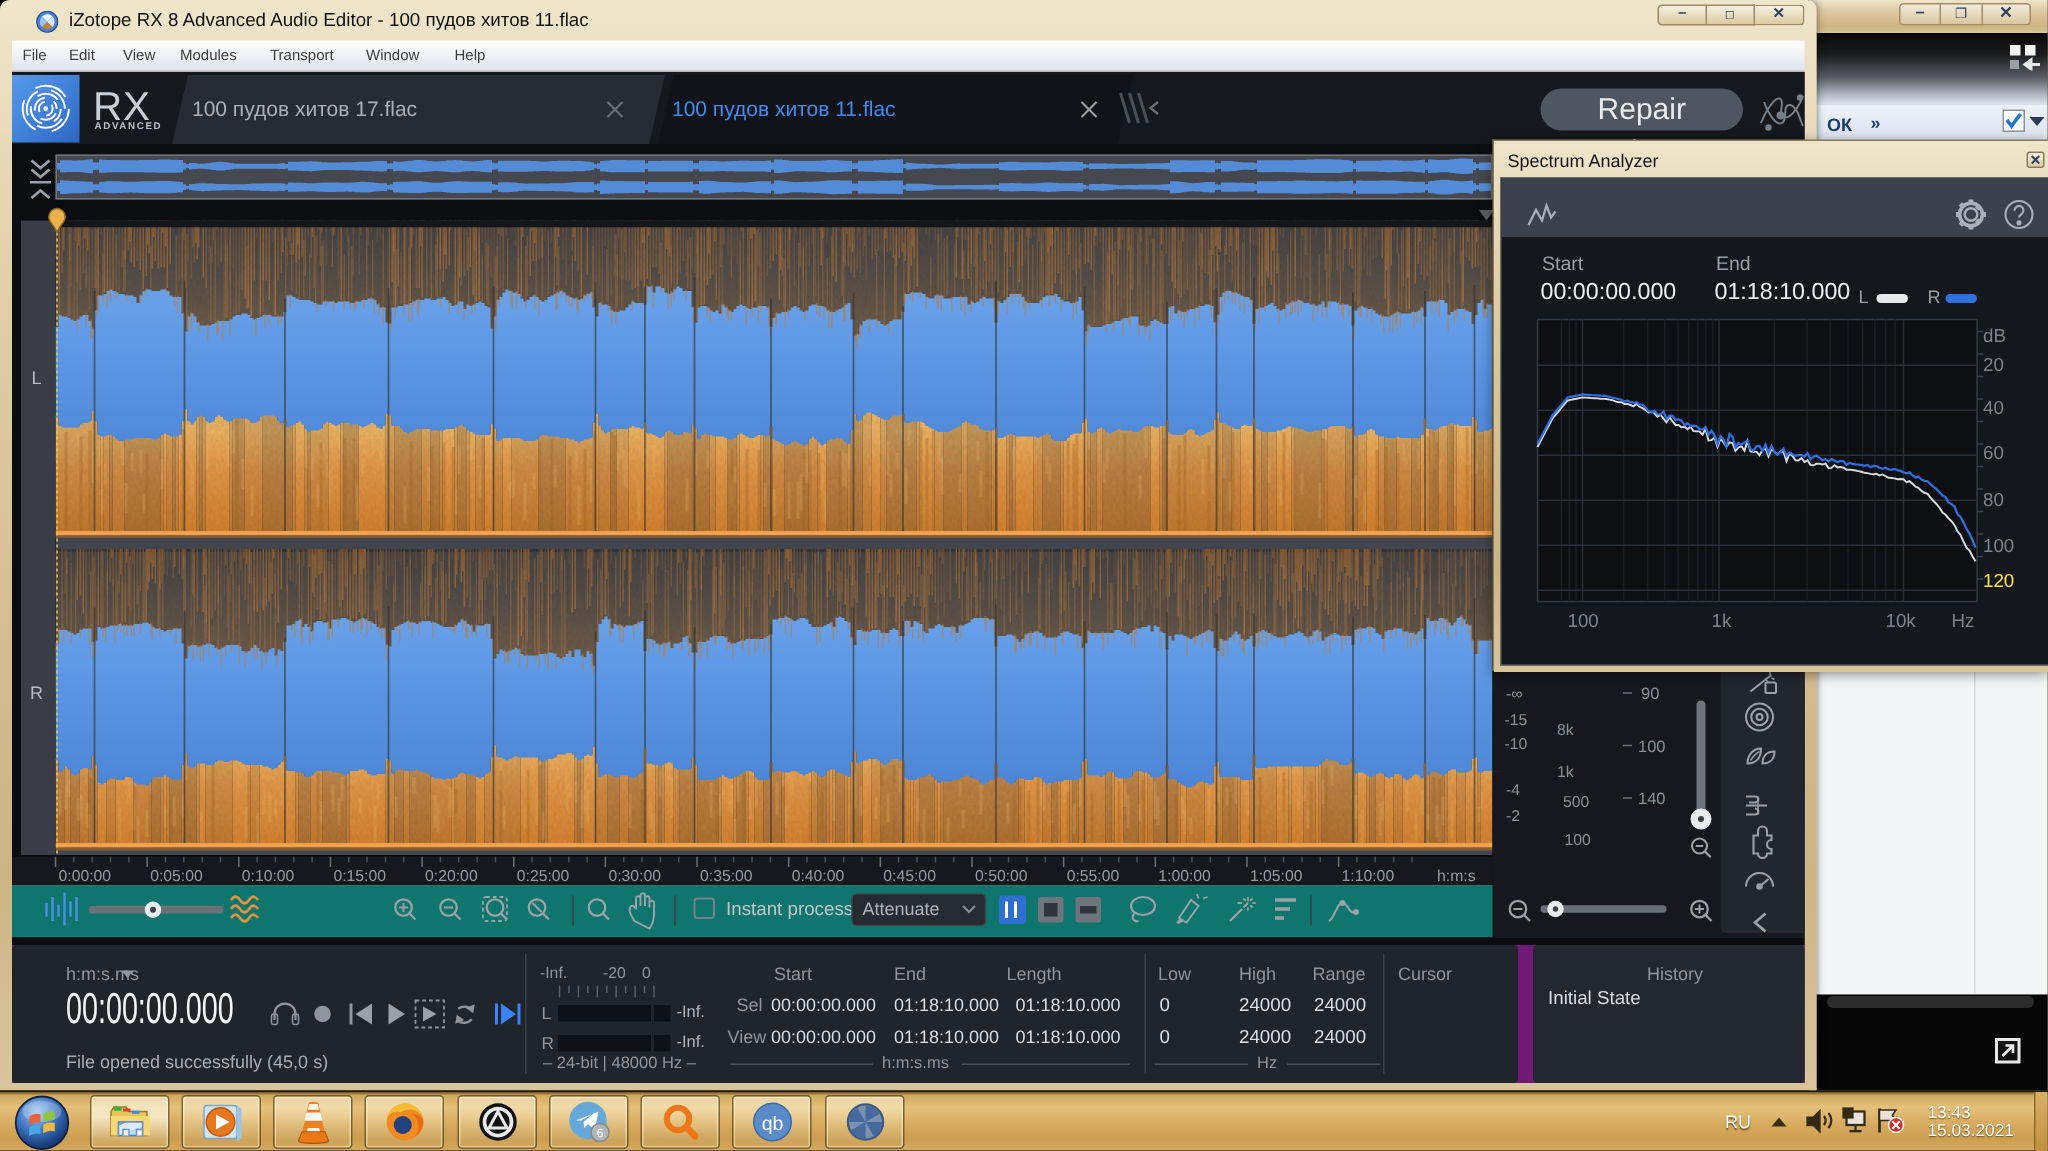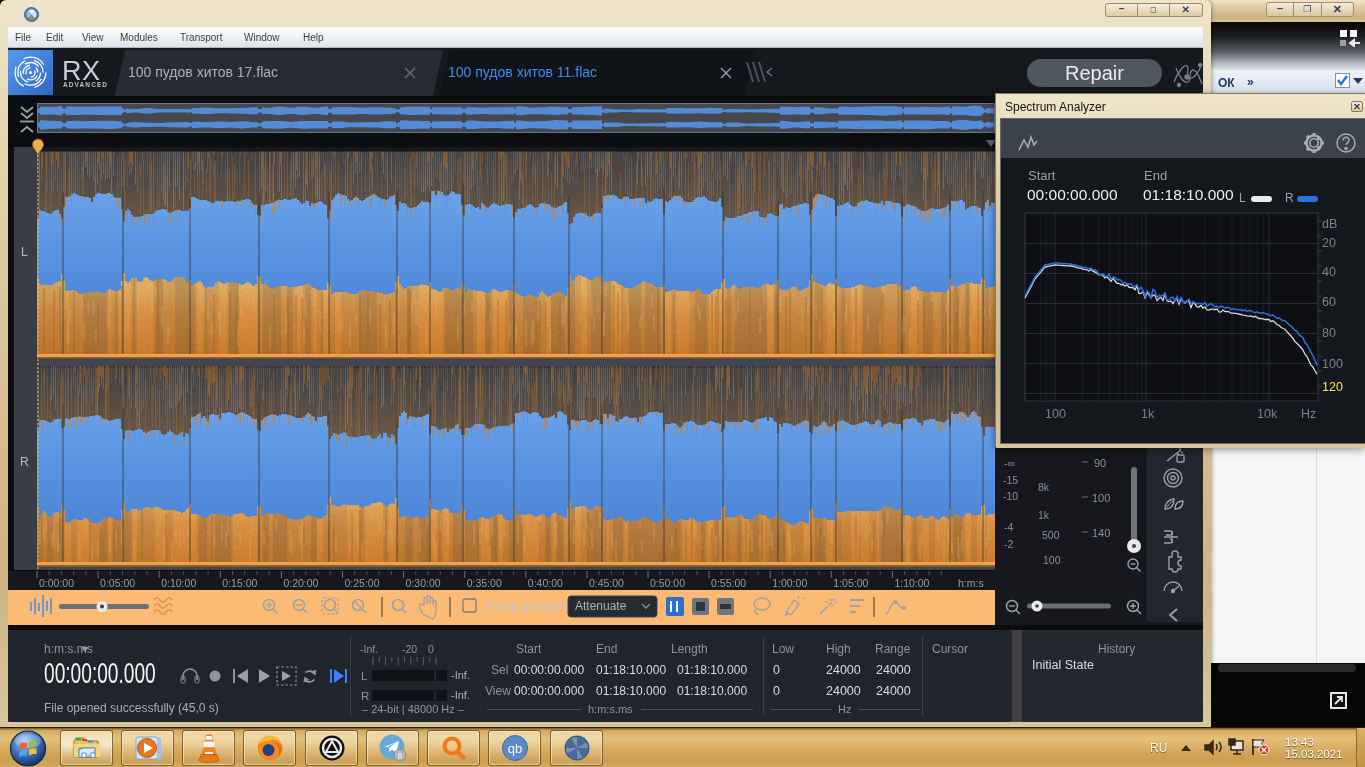--- a/index.html
+++ b/index.html
@@ -53,20 +53,21 @@
  <div class="ab tan" style="left:0;top:0;width:1211px;height:727px;border-radius:6px 6px 0 0;box-shadow:0 0 5px rgba(0,0,0,.5)"></div>
 
  <svg class="ab" style="left:24px;top:7px" width="15" height="15">
         <circle cx="7.5" cy="7.5" r="7" fill="#4a84d8"></circle>
         <path d="M4 4a5 5 0 017 0l-3.5 3.5z" fill="#eef4fc"></path>
         <path d="M11 11a5 5 0 01-7 0l3.5-3.5z" fill="#c8802f"></path>
         <path d="M4 11a5 5 0 010-7l3.5 3.5z" fill="#9cc0ec"></path>
         <path d="M11 4a5 5 0 010 7L7.5 7.5z" fill="#dde8f8"></path>
         <circle cx="7.5" cy="7.5" r="7" fill="none" stroke="#2a4a80" stroke-width="0.8"></circle>
       </svg>
+ <span class="ab" style="left:46px;top:6px;font-size:12.5px;color:#101010">iZotope RX 8 Advanced Audio Editor - 100 пудов хитов 11.flac</span>
 
  <div class="ab" style="left:1105px;top:3px;width:98px;height:14px;display:flex">
   <div style="flex:1;border:1px solid #9a8a66;border-radius:3px 0 0 3px;background:linear-gradient(180deg,#f6f0e0,#dcca a2);background:linear-gradient(180deg,#f6f0e0,#dccaa2);color:#2f3f60;font-size:10px;font-weight:bold;text-align:center;line-height:9px">–</div>
   <div style="flex:1;border:1px solid #9a8a66;border-left:none;background:linear-gradient(180deg,#f6f0e0,#dccaa2);color:#2f3f60;font-size:8px;text-align:center;line-height:12px">◻</div>
   <div style="flex:1.05;border:1px solid #9a8a66;border-left:none;border-radius:0 3px 3px 0;background:linear-gradient(180deg,#f6f0e0,#dccaa2);color:#2f3f60;font-size:10px;font-weight:bold;text-align:center;line-height:12px">✕</div>
  </div>
 
  <div class="ab" style="left:8px;top:27px;width:1195px;height:21px;background:linear-gradient(180deg,#fdfdfe 0%,#f2f3f7 45%,#dfe2ec 100%);border-bottom:1px solid #b8b8bc">
   <div style="position:relative;font-size:10px;color:#3c3c3c;line-height:21px;height:21px">
    <span class="ab" style="left:7px">File</span>
@@ -331,21 +332,21 @@
             <line x1="884.4" y1="0" x2="884.4" y2="7" stroke="#6a6f77" stroke-width="1"></line>
             <line x1="896.6" y1="0" x2="896.6" y2="4" stroke="#4a4f56" stroke-width="1"></line>
             <line x1="908.8" y1="0" x2="908.8" y2="4" stroke="#4a4f56" stroke-width="1"></line>
             <line x1="921.1" y1="0" x2="921.1" y2="4" stroke="#4a4f56" stroke-width="1"></line>
             <line x1="933.3" y1="0" x2="933.3" y2="4" stroke="#4a4f56" stroke-width="1"></line>
             <text x="886.4" y="16" font-size="10.5" fill="#969ca4">1:10:00</text>
             <text x="950" y="16" font-size="10.5" fill="#969ca4">h:m:s</text>
           </svg>
         </div>
 
-  <div class="ab" style="left:0;top:542px;width:1195px;height:35px;background:#fdba74">
+  <div class="ab" style="left:0;top:542px;width:1195px;height:35px;background:#0f766e">
           <svg class="ab" style="left:0;top:0" width="987" height="35" fill="none">
             <g stroke="#4a90e2" stroke-width="1.6">
               <path d="M23 12v9M27 8v16M31 13v8M35 5v22M39 11v10M43 8v16"></path>
             </g>
             <rect x="51" y="14" width="90" height="5" rx="2.5" fill="#6a7078"></rect>
             <circle cx="94" cy="16.5" r="5.5" fill="#e8eaec"></circle>
             <circle cx="94" cy="16.5" r="2" fill="#3a3f46"></circle>
             <g stroke="#e09440" stroke-width="1.7">
               <path d="M146 10c2-3 4-3 6 0s4 3 6 0 4-3 6 0"></path>
               <path d="M146 16c2-3 4-3 6 0s4 3 6 0 4-3 6 0"></path>
@@ -389,21 +390,21 @@
             <path d="M842 10h14M842 16h10M842 22h6" stroke="#9aa1a8" stroke-width="2.2"></path>
             <line x1="866" y1="7" x2="866" y2="27" stroke="#3a3f46" stroke-width="1"></line>
             <path d="M878 24c4-2 5-12 9-12s4 8 9 6" stroke="#9aa1a8" stroke-width="1.4"></path>
             <circle cx="887" cy="12" r="2" fill="#9aa1a8"></circle>
             <circle cx="896" cy="18" r="2" fill="#9aa1a8"></circle>
           </svg>
         </div>
 
   <div class="ab" style="left:0;top:577px;width:1195px;height:5px;background:#0b0c0f"></div>
 
-  <div class="ab" style="left:0;top:582px;width:1195px;height:92px;background:#404040">
+  <div class="ab" style="left:0;top:582px;width:1195px;height:92px;background:#701a75">
           <div class="ab" style="left:0;top:0;width:1004px;height:92px;background:#20242b;border-radius:3px"></div>
           <div class="ab" style="left:1014px;top:0;width:181px;height:92px;background:#23272f;border-radius:3px"></div>
           <span class="ab g" style="left:36px;top:12px;font-size:12px">h:m:s.ms</span>
           <span class="ab" style="left:73px;top:17px;width:0;height:0;border-left:4px solid transparent;border-right:4px solid transparent;border-top:5px solid #8f959d"></span>
           <span class="ab" style="left:36px;top:27px;font-size:29px;color:#f1f3f5;transform:scaleX(0.66);transform-origin:0 0">00:00:00.000</span>
           <span class="ab" style="left:36px;top:71px;font-size:12px;color:#a9aeb5">File opened successfully (45,0 s)</span>
           <svg class="ab" style="left:170px;top:34px" width="180" height="24" fill="none" stroke="#8f959d">
 <path d="M5 16v-4a7 7 0 0114 0v4" stroke-width="1.5"></path>
             <rect x="3" y="12" width="4" height="7" rx="1.5"></rect>
             <rect x="17" y="12" width="4" height="7" rx="1.5"></rect>

